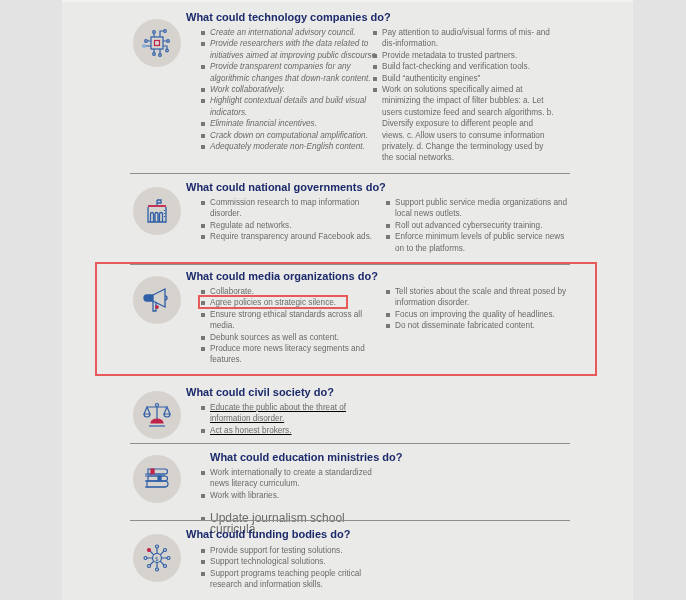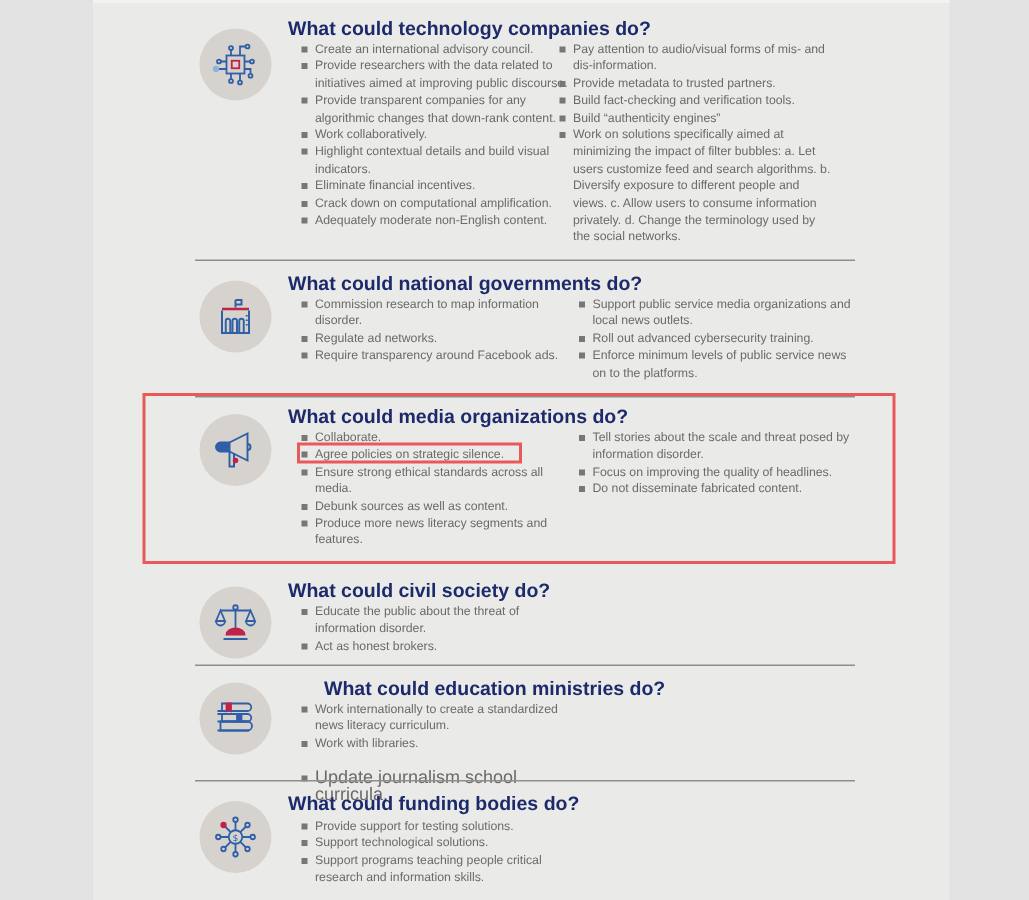--- a/index.html
+++ b/index.html
@@ -16,22 +16,22 @@
       box-sizing:border-box;
     }
     .section { position:absolute; left:0; width:571px; }
     .icon-circle {
       position:absolute; left:71px; width:48px; height:48px; border-radius:50%;
       background:#d6d3cf;
       display:flex; align-items:center; justify-content:center;
     }
     .icon-circle svg { width:32px; height:32px; }
     .title {
-      position:absolute; left:130px; margin:0;
-      font-weight:bold; font-size:13px; color:#1c2a6b; white-space:nowrap;
+      position:absolute; left:124px; margin:0;
+      font-weight:bold; font-size:11px; color:#1c2a6b; white-space:nowrap;
     }
     .col { position:absolute; margin:0; padding:0; list-style:none; }
     .col li {
       position:relative; padding-left:12px;
       font-size:8.2px; line-height:11.4px; color:#6a6a6a;
     }
     .col li::before {
       content:""; position:absolute; left:3px; top:4px;
       width:4px; height:4px; background:#777;
     }
@@ -56,21 +56,21 @@
           <circle cx="24" cy="4" r="1.3"></circle>
         <circle cx="27" cy="14" r="1.3"></circle>
           <circle cx="26" cy="23.5" r="1.3"></circle>
         <circle cx="13" cy="27" r="1.3"></circle>
           <circle cx="19" cy="28" r="1.3"></circle>
         <circle cx="5" cy="14" r="1.3"></circle>
           <circle cx="3" cy="19" r="1.5" fill="#8fb3dd" stroke="#8fb3dd"></circle>
       </svg>
     </div>
     <h2 class="title" style="top:9px;">What could technology companies do?</h2>
-    <ul class="col" style="left:136px; top:25px; width:183px;">
+    <ul class="col" style="left:136px; top:25px; width:183px;font-style:italic;">
       <li>Create an international advisory council.</li>
       <li>Provide researchers with the data related to initiatives aimed at improving public discourse.</li>
       <li>Provide transparent companies for any algorithmic changes that down-rank content.</li>
       <li>Work collaboratively.</li>
       <li>Highlight contextual details and build visual indicators.</li>
       <li>Eliminate financial incentives.</li>
       <li>Crack down on computational amplification.</li>
       <li>Adequately moderate non-English content.</li>
     </ul>
     <ul class="col" style="left:308px; top:25px; width:186px;">
@@ -140,21 +140,21 @@
         <path d="M6 8h20M16 8v14"></path>
         <path d="M6 8l-3 7h6z"></path>
           <path d="M3 15a3 3 0 0 0 6 0"></path>
         <path d="M26 8l-3 7h6z"></path>
           <path d="M23 15a3 3 0 0 0 6 0"></path>
         <path d="M10 24a6 4 0 0 1 12 0z" fill="#c0234a" stroke="#c0234a"></path>
         <path d="M8 27h16"></path>
       </svg>
     </div>
     <h2 class="title" style="top:8px;">What could civil society do?</h2>
-    <ul class="col" style="left:136px; top:24px; width:183px;">
+    <ul class="col" style="left:136px; top:24px; width:183px;text-decoration:underline;">
       <li>Educate the public about the threat of information disorder.</li>
       <li>Act as honest brokers.</li>
     </ul>
   </div>
   <div class="sep" style="top:441px;"></div>
 
   <div class="section" style="top:441px;">
     <div class="icon-circle" style="top:12px;">
       <svg viewBox="0 0 32 32" fill="none" stroke="#2f5fa7" stroke-width="1.2">
         <path d="M7 6h17a2 2 0 0 1 0 5H7z"></path>

